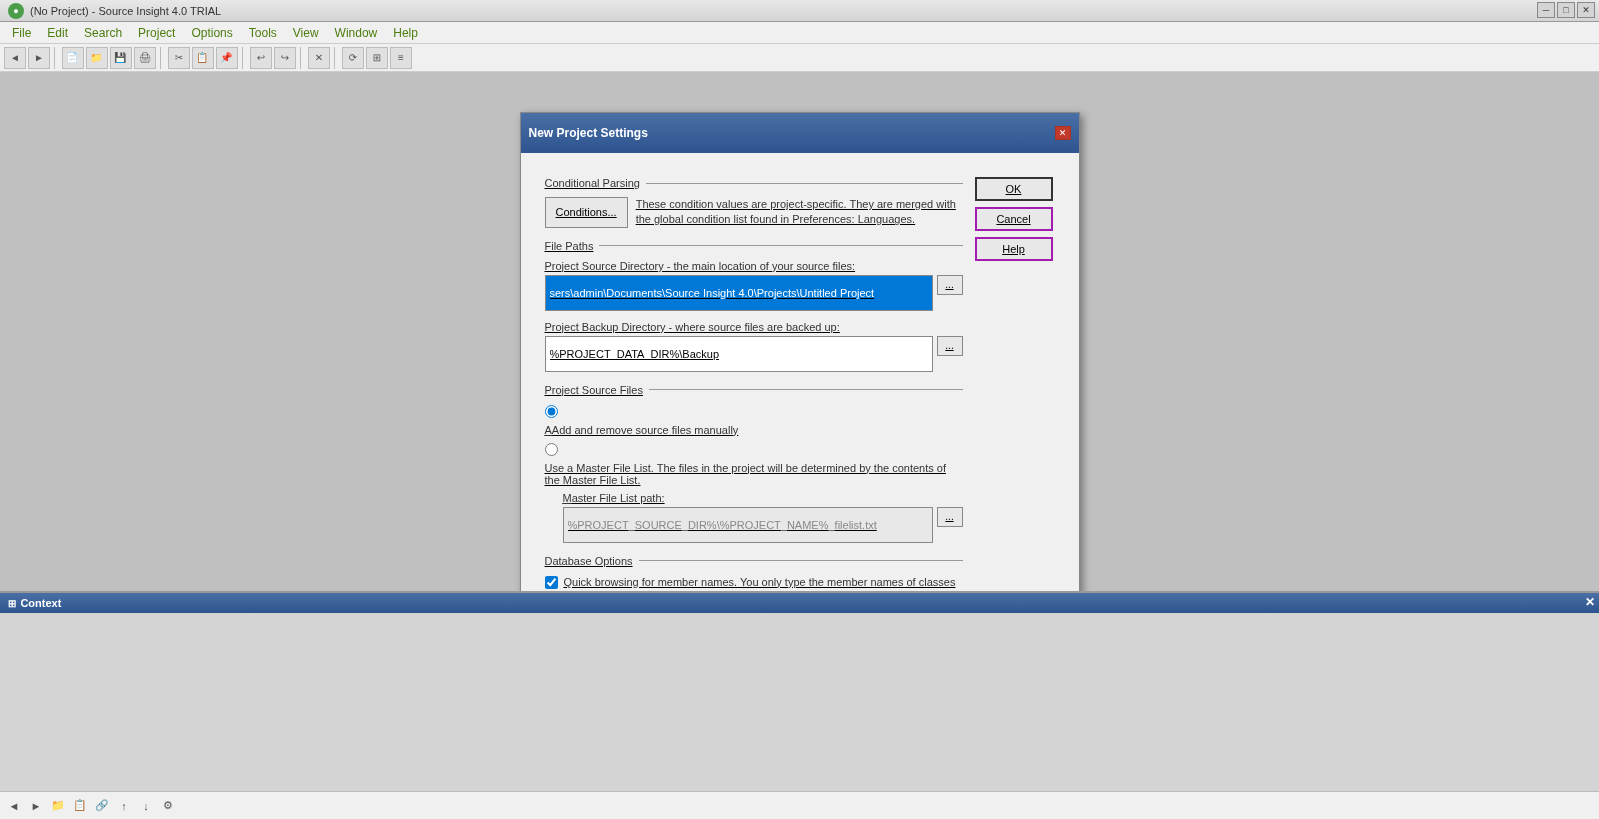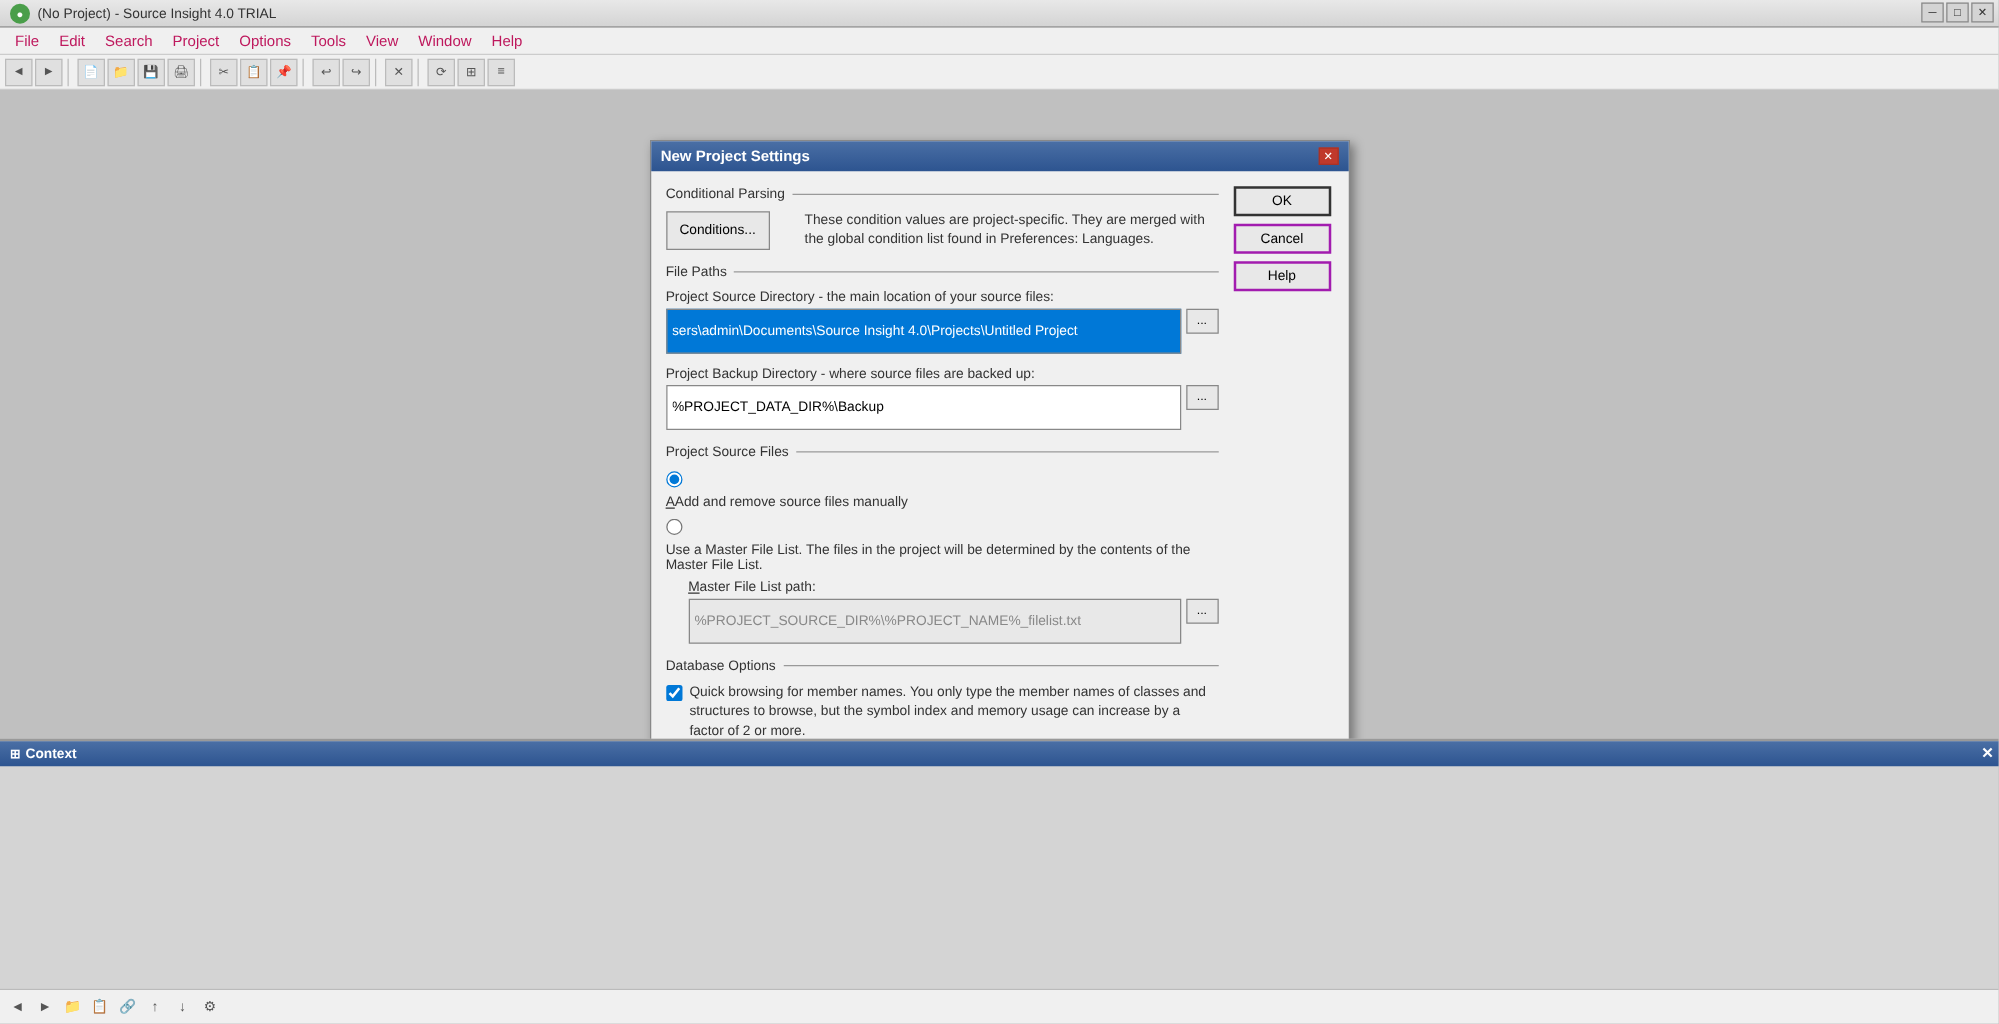--- a/index.html
+++ b/index.html
@@ -65,21 +65,21 @@
       background: #f0f0f0;
       height: 22px;
       display: flex;
       align-items: center;
       padding: 0 4px;
       border-bottom: 1px solid #ccc;
     }
     .menu-item {
       padding: 2px 8px;
       font-size: 12px;
-      color: #be185d;
+      color: #4d7c0f;
       cursor: pointer;
     }
 
     
     .toolbar {
       background: #f0f0f0;
       height: 28px;
       display: flex;
       align-items: center;
       padding: 0 4px;
@@ -196,42 +196,43 @@
       width: 560px;
       position: relative;
     }
     .dialog-title-bar {
       background: linear-gradient(to bottom, #4a6fa5, #2d5490);
       color: white;
       padding: 4px 8px;
       display: flex;
       align-items: center;
       justify-content: space-between;
-      height: 24px;
+      height: 40px;
     }
     .dialog-title-text {
       font-size: 12px;
       font-weight: bold;
     }
     .dialog-close-btn {
       background: #c0392b;
       border: 1px solid #a93226;
       color: white;
       width: 16px;
       height: 14px;
       font-size: 9px;
       display: flex;
       align-items: center;
       justify-content: center;
       cursor: pointer;
     }
     .dialog-body {
-      padding: 12px;
+      padding: 24px;
       display: flex;
       gap: 12px;
+      text-decoration: underline;
     }
     .dialog-left {
       flex: 1;
     }
     .dialog-right {
       width: 80px;
       display: flex;
       flex-direction: column;
       gap: 6px;
     }
@@ -254,21 +255,21 @@
     }
     .section-line {
       flex: 1;
       height: 1px;
       background: #999;
     }
 
     
     .conditional-parsing {
       display: flex;
-      gap: 28px;
+      gap: 8px;
       margin-bottom: 8px;
     }
     .conditions-btn {
       background: #e8e8e8;
       border: 1px solid #888;
       padding: 3px 10px;
       font-size: 11px;
       cursor: pointer;
       white-space: nowrap;
     }

